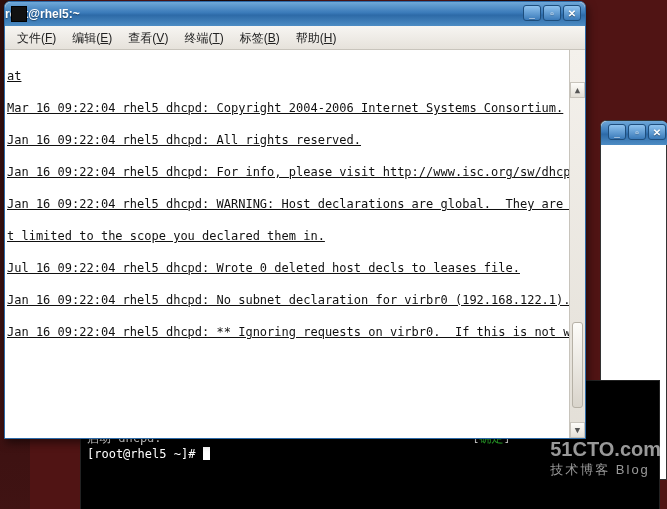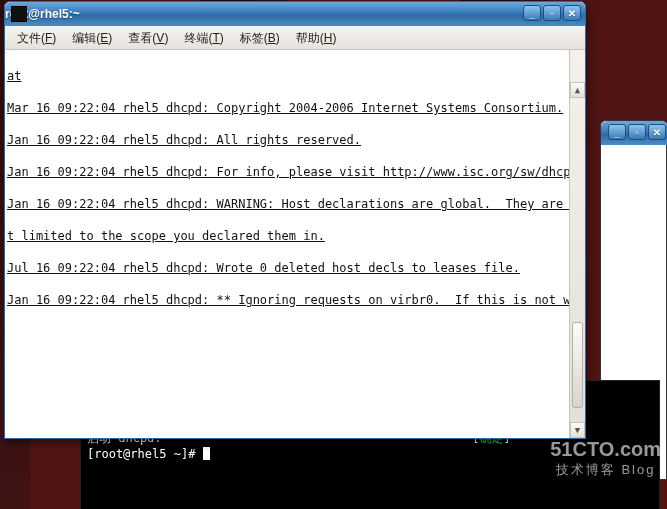--- a/index.html
+++ b/index.html
@@ -130,21 +130,20 @@
     background: linear-gradient(#fdfcf9,#d9d4cb);
     border:1px solid #b6b1a6; border-radius:3px;
   }
   .scrollbar .arrow.down{position:absolute;bottom:0;left:0;right:0;}
   .watermark{
     position:absolute; right:6px; bottom:30px;
     color: rgba(180,180,180,0.85);
     font-size: 20px; font-weight:bold;
     font-family: sans-serif;
     pointer-events:none;
-    text-align:center;
   }
   .watermark .sub{font-size:13px; font-weight:normal; letter-spacing:2px;}
 </style>
 </head>
 <body>
 
 <div class="desktop-bg"></div>
 
 <div class="bg-window">
   <div class="wm-titlebar">
@@ -184,20 +183,21 @@
   </div>
 
   <div class="term-body">
 <div class="row">at</div>
 <div class="row">Mar 16 09:22:04 rhel5 dhcpd: Copyright 2004-2006 Internet Systems Consortium.</div>
 <div class="row">Jan 16 09:22:04 rhel5 dhcpd: All rights reserved.</div>
 <div class="row">Jan 16 09:22:04 rhel5 dhcpd: For info, please visit http://www.isc.org/sw/dhcp/</div>
 <div class="row">Jan 16 09:22:04 rhel5 dhcpd: WARNING: Host declarations are global.  They are no</div>
 <div class="row">t limited to the scope you declared them in.</div>
 <div class="row">Jul 16 09:22:04 rhel5 dhcpd: Wrote 0 deleted host decls to leases file.</div>
+<div class="row">Jan 16 09:22:04 rhel5 dhcpd: No subnet declaration for virbr0 (192.168.122.1).</div>
 <div class="row">Jan 16 09:22:04 rhel5 dhcpd: ** Ignoring requests on virbr0.  If this is not wha</div>
 
 
 
 
 
 
 
 
 

